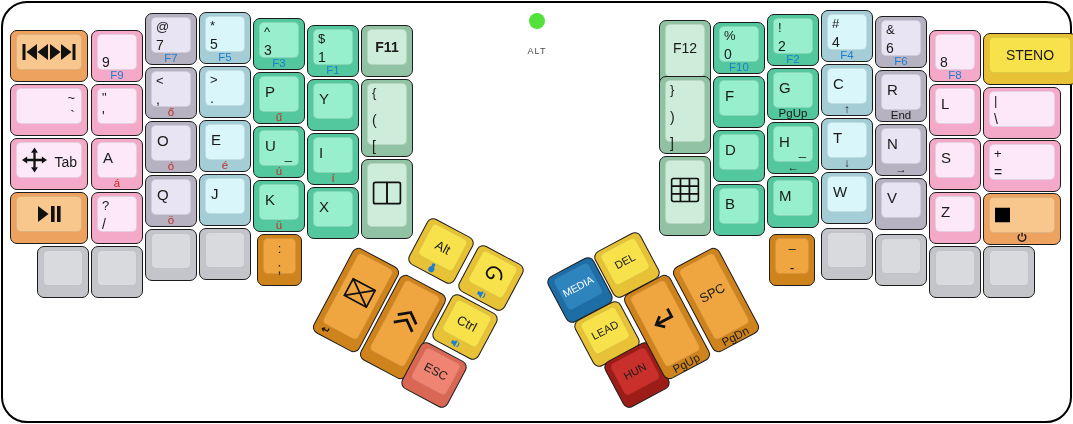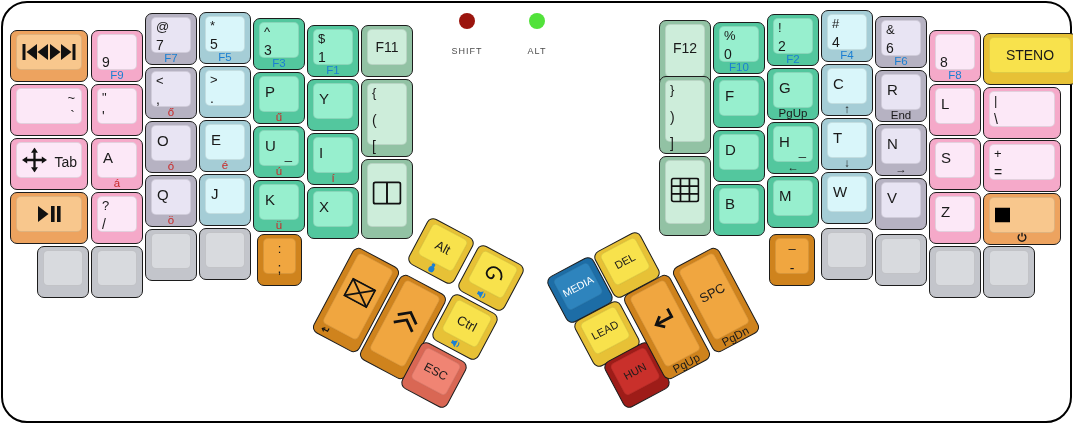--- a/index.html
+++ b/index.html
@@ -36,24 +36,20 @@
   .ind-shift{left:432px;top:13px;} .ind-alt{left:502px;top:13px;} .ind-control{left:569px;top:13px;}
   .dot{display:inline-block;width:16px;height:16px;border-radius:50%;}
   .ind-label{display:block;margin-top:13px;font-size:9px;letter-spacing:1px;color:#4c4c4c;}
 </style>
 </head>
 <body>
 
 <div id="board">
   <div id="frame"></div>
 
-  <div class="indicator ind-shift">
-    <span class="dot" style="background: rgb(155, 21, 14);"></span>
-    <span class="ind-label">SHIFT</span>
-  </div>
   <div class="indicator ind-alt">
     <span class="dot" style="background: rgb(82, 226, 59);"></span>
     <span class="ind-label">ALT</span>
   </div>
 <div class="key" style="left: 10px; top: 30px; width: 78px; height: 52px; --rim: #eda35f; --cap: #f8c78d;">
       <div class="cap"></div>
       <span class="ico ico-cl">
         <svg width="27" height="16" viewBox="0 0 27 16" fill="#111">
           <rect x="0.5" y="0" width="3" height="16"></rect>
           <path d="M15 0 L4.5 8 L15 16 Z"></path>
@@ -208,21 +204,21 @@
     </div>
     <div class="key" style="left: 307px; top: 133px; width: 52px; height: 52px; --rim: #53c79e; --cap: #97efce;">
       <div class="cap"></div>
       <span class="lbl p-lt">I</span>
       <span class="lbl p-bc c-red">í</span>
     </div>
     <div class="key" style="left: 307px; top: 187px; width: 52px; height: 52px; --rim: #53c79e; --cap: #97efce;">
       <div class="cap"></div>
       <span class="lbl p-lt">X</span>
     </div>
-    <div class="key" style="left: 361px; top: 25px; width: 52px; height: 52px; --rim: #92c2a4; --cap: #cdedda;">
+    <div class="key" style="left: 361px; top: 25px; width: 52px; height: 52px; font-weight: bold; --rim: #92c2a4; --cap: #cdedda;">
       <div class="cap"></div>
       <span class="lbl p-c">F11</span>
     </div>
     <div class="key tall" style="left: 361px; top: 79px; width: 52px; height: 78px; --rim: #92c2a4; --cap: #cdedda;">
       <div class="cap"></div>
       <span class="lbl p-tl">{</span>
       <span class="lbl p-ml">(</span>
       <span class="lbl p-ll">[</span>
     </div>
     <div class="key tall" style="left: 361px; top: 159px; width: 52px; height: 80px; --rim: #92c2a4; --cap: #cdedda;">

